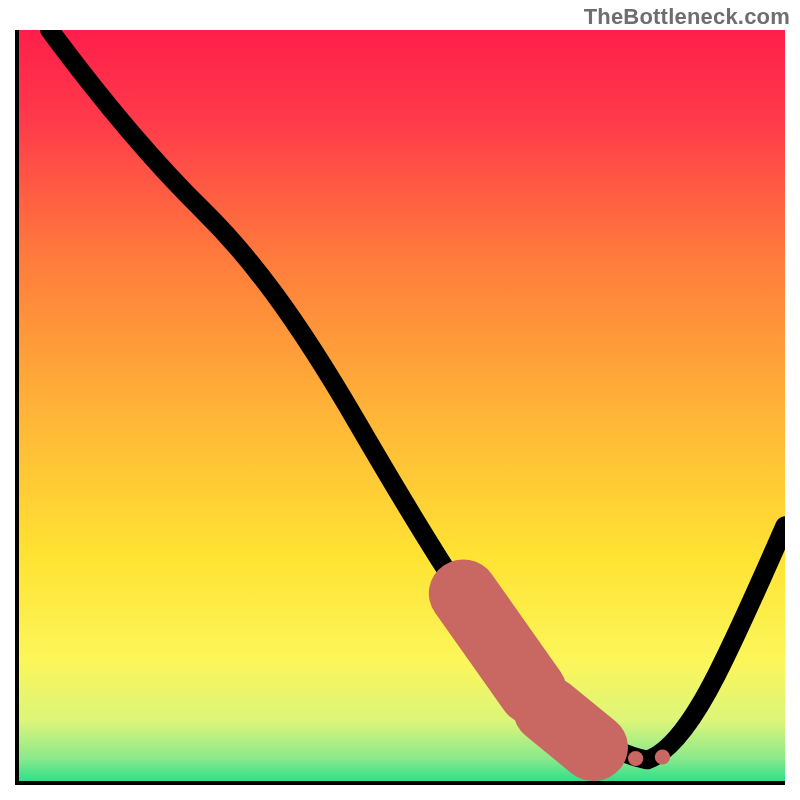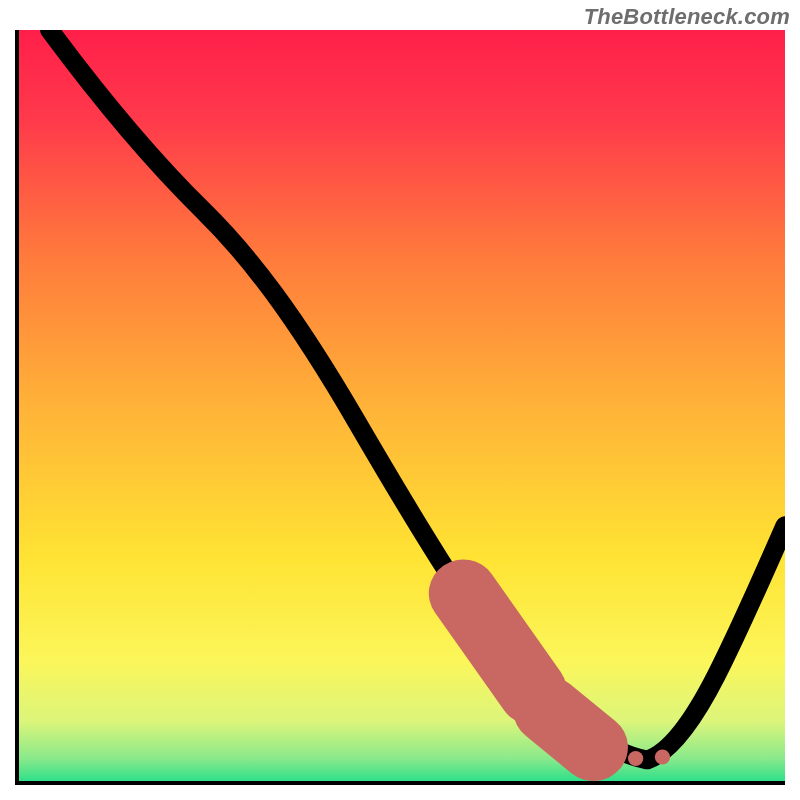--- a/index.html
+++ b/index.html
@@ -7,21 +7,20 @@
     padding: 0;
     width: 800px;
     height: 800px;
     background: #ffffff;
     font-family: Arial, Helvetica, sans-serif;
   }
   .wrap {
     position: relative;
     width: 800px;
     height: 741px;
-    font-style: italic;
   }
   .watermark {
     position: absolute;
     top: 4px;
     right: 10px;
     font-size: 22px;
     font-weight: 600;
     color: #6e6e6e;
     letter-spacing: 0.2px;
   }

